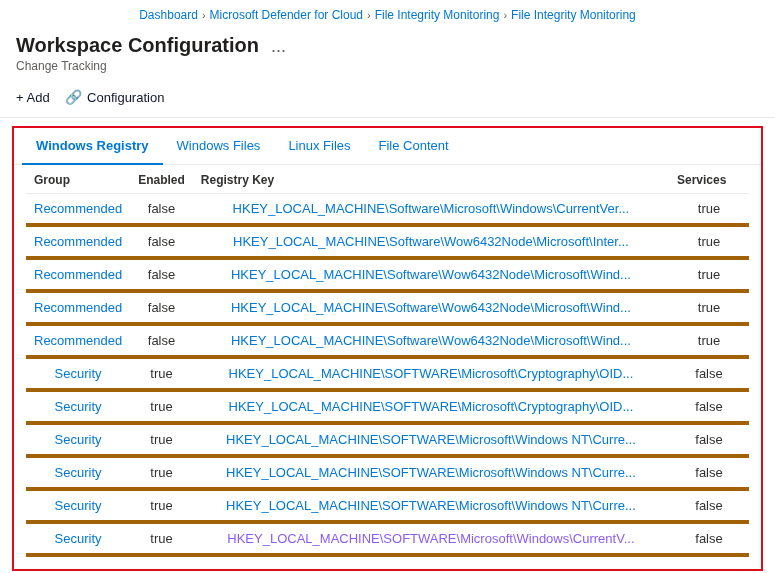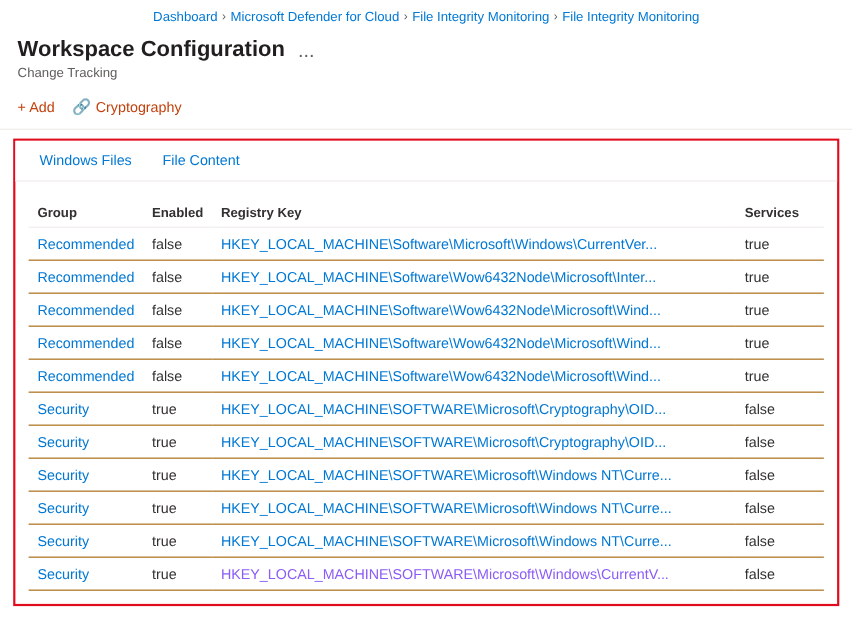--- a/index.html
+++ b/index.html
@@ -54,21 +54,21 @@
       padding: 8px 16px;
       gap: 16px;
     }
     .toolbar-btn {
       display: flex;
       align-items: center;
       gap: 4px;
       background: none;
       border: none;
       cursor: pointer;
-      color: #c2410c;
+      color: #0f172a;
       font-size: 13px;
       padding: 4px 0;
     }
     .toolbar-icon {
       font-size: 14px;
     }
 
     .divider {
       height: 1px;
       background: #edebe9;
@@ -107,27 +107,28 @@
     table {
       width: 100%;
       border-collapse: collapse;
       font-size: 13px;
     }
     thead tr {
       border-bottom: 1px solid #edebe9;
     }
     thead th {
       text-align: left;
-      padding: 21px 8px 6px 8px;
+      padding: 8px 8px 6px 8px;
       font-weight: 600;
       color: #323130;
       font-size: 12px;
     }
     tbody tr {
-      border-bottom: 1px solid #a16207;
+      border-bottom: 4px solid #a16207;
+      text-align: center;
     }
     tbody td {
       padding: 7px 8px;
       color: #323130;
       font-size: 13px;
     }
     .col-group { width: 90px; color: #0078d4; }
     .col-enabled { width: 60px; }
     .col-key { color: #0078d4; }
     .col-recursive { width: 80px; }
@@ -152,29 +153,31 @@
   </div>
   <div class="page-subtitle">Change Tracking</div>
 </div>
 
 <div class="toolbar">
   <button class="toolbar-btn">
     <span>+ Add</span>
   </button>
   <button class="toolbar-btn">
     <span class="toolbar-icon">🔗</span>
-    <span>Cryptography</span>
+    <span>Configuration</span>
   </button>
 </div>
 
 <div class="divider"></div>
 
 <div class="tabs-container">
   <div class="tabs">
+    <div class="tab active">Windows Registry</div>
     <div class="tab">Windows Files</div>
+    <div class="tab">Linux Files</div>
     <div class="tab">File Content</div>
   </div>
 
   <div class="table-container">
     <table>
       <thead>
         <tr>
           <th>Group</th>
           <th>Enabled</th>
           <th>Registry Key</th>

